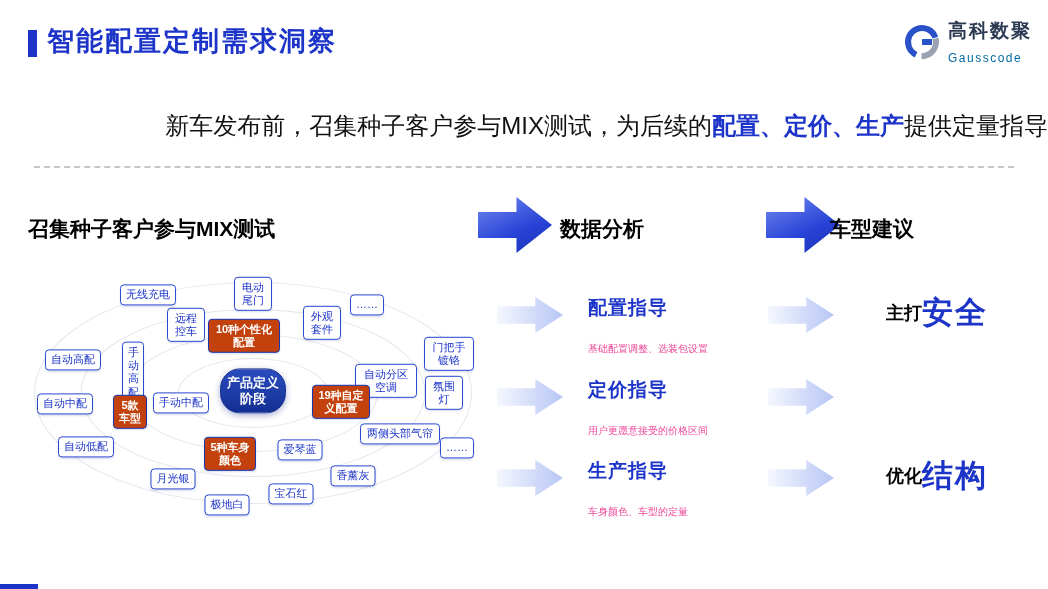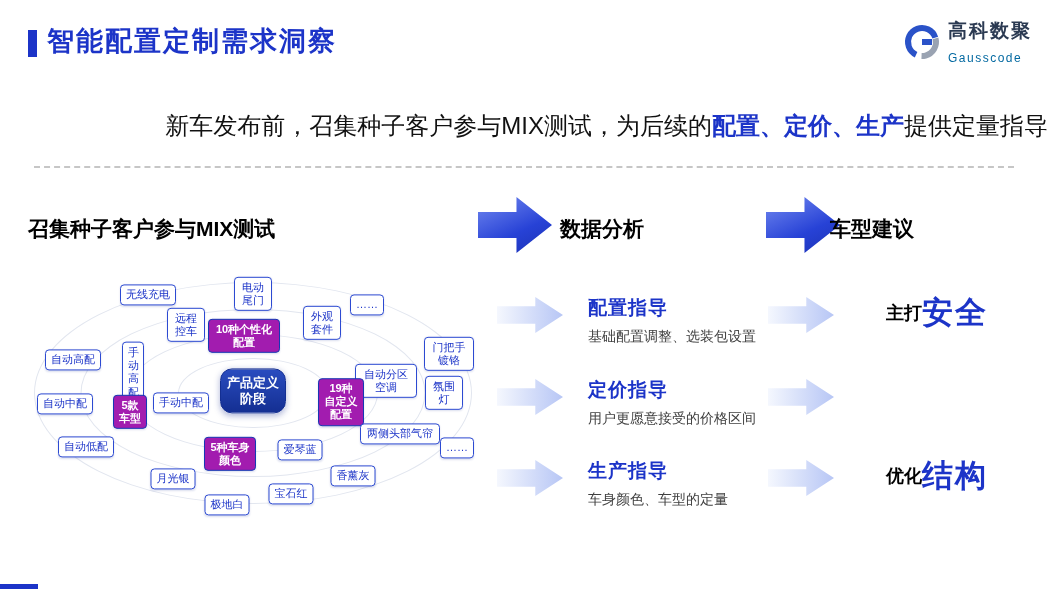--- a/index.html
+++ b/index.html
@@ -38,29 +38,29 @@
 
   
   .diagram{position:absolute;left:28px;top:268px;width:470px;height:258px}
   .ring{position:absolute;left:225px;top:125px;transform:translate(-50%,-50%);
     border:1px solid #e2e6ef;border-radius:50%}
   .node{position:absolute;transform:translate(-50%,-50%);background:#fff;
     border:1px solid #2c4ad2;border-radius:4px;color:#1c34c8;font-size:11px;
     line-height:1.2;padding:3px 5px;text-align:center;white-space:nowrap;
     box-shadow:0 1px 2px rgba(30,50,150,.15)}
   .node.wrap{white-space:normal}
-  .node.primary{background:#a21caf;border-color:#1638b4;color:#fff;font-weight:bold}
+  .node.primary{background:#c2410c;border-color:#1638b4;color:#fff;font-weight:bold}
   .node.center{background:linear-gradient(180deg,#2a4cc0,#142f92);border-color:#142f92;
-    color:#fff;font-size:13px;font-weight:bold;border-radius:12px;padding:6px;
+    color:#fff;font-size:13px;font-weight:bold;border-radius:20px;padding:6px;
     box-shadow:0 2px 6px rgba(20,40,140,.35)}
 
   
   .analysis{position:absolute;left:588px;width:235px}
   .analysis .t{font-size:19px;font-weight:bold;color:#1c34c8;letter-spacing:1px}
-  .analysis .d{margin-top:7px;font-size:14px;color:#404040}
+  .analysis .d{margin-top:21px;font-size:10px;color:#ec4899}
   .an1{top:295px}.an2{top:377px}.an3{top:458px}
 
   
   .suggest{position:absolute;left:848px;width:178px;display:flex;align-items:center;justify-content:center}
   .suggest .p{font-size:18px;font-weight:bold;color:#000}
   .suggest .k{font-size:31px;font-weight:bold;color:#1c34c8;letter-spacing:2px}
   .sg1{top:292px}.sg2:{}{}
   .sg2{top:374px}.sg3{top:455px}
 
   .bottom-bar{position:absolute;left:0;bottom:0;width:38px;height:5px;background:#1c34c8}
@@ -109,21 +109,21 @@
     <div class="node wrap" style="left:294px;top:55px;width:38px">外观套件</div>
     <div class="node" style="left:339px;top:37px">……</div>
     <div class="node wrap" style="left:421px;top:86px;width:50px">门把手镀铬</div>
     <div class="node" style="left:45px;top:92px">自动高配</div>
     <div class="node wrap" style="left:105px;top:104px;width:22px">手动高配</div>
     <div class="node wrap" style="left:358px;top:113px;width:62px">自动分区空调</div>
     <div class="node wrap" style="left:416px;top:125px;width:38px">氛围灯</div>
     <div class="node" style="left:37px;top:136px">自动中配</div>
     <div class="node" style="left:153px;top:135px">手动中配</div>
     <div class="node primary wrap" style="left:102px;top:144px;width:34px">5款车型</div>
-    <div class="node primary wrap" style="left:313px;top:134px;width:46px">19种自定义配置</div>
+    <div class="node primary wrap" style="left:313px;top:134px;width:58px">19种自定义配置</div>
     <div class="node wrap" style="left:372px;top:166px;width:80px">两侧头部气帘</div>
     <div class="node" style="left:429px;top:180px">……</div>
     <div class="node" style="left:58px;top:179px">自动低配</div>
     <div class="node primary wrap" style="left:202px;top:186px;width:52px">5种车身颜色</div>
     <div class="node" style="left:272px;top:182px">爱琴蓝</div>
     <div class="node" style="left:325px;top:208px">香薰灰</div>
     <div class="node" style="left:145px;top:211px">月光银</div>
     <div class="node" style="left:199px;top:237px">极地白</div>
     <div class="node" style="left:263px;top:226px">宝石红</div>
   </div>

